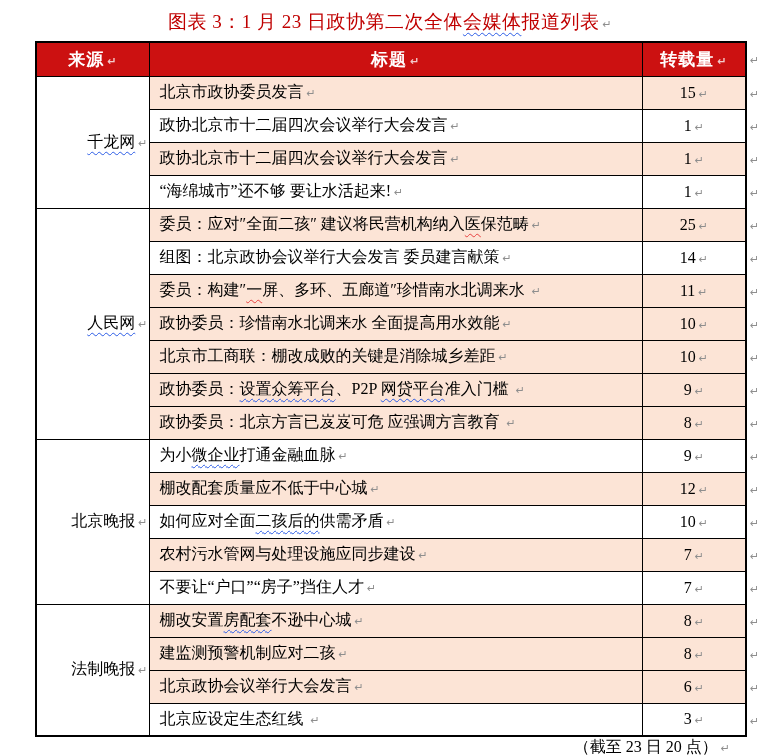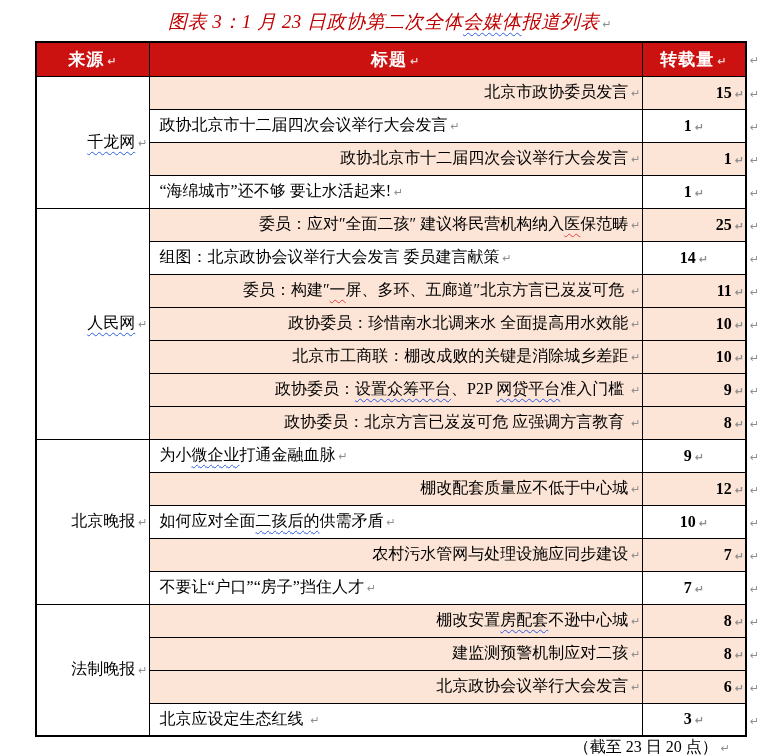--- a/index.html
+++ b/index.html
@@ -3,21 +3,20 @@
 <meta charset="utf-8">
 <style>
   html,body{margin:0;padding:0;}
   body{
     width:780px;height:755px;background:#ffffff;overflow:hidden;position:relative;
     font-family:"Liberation Serif","DejaVu Serif",serif;color:#000;
   }
   .caption{
     margin-top:9px;text-align:center;font-size:19px;letter-spacing:.5px;
     color:var(--title-color,#C00000);
-    font-style:italic;
   }
   .sq-blue{
     text-decoration:underline;text-decoration-style:wavy;
     text-decoration-color:var(--sq-blue,#2B5CE6);
     text-decoration-thickness:1px;text-underline-offset:4px;text-decoration-skip-ink:none;
   }
   .sq-red{
     text-decoration:underline;text-decoration-style:wavy;
     text-decoration-color:var(--sq-red,#E84040);
     text-decoration-thickness:1px;text-underline-offset:4px;text-decoration-skip-ink:none;
@@ -28,22 +27,22 @@
   }
   th,td{border:1px solid #000;overflow:hidden;vertical-align:middle;}
   thead tr{height:34px;}
   tbody tr{height:33px;}
   th{
     background:var(--header-bg,#CC1111);color:#fff;font-weight:bold;
     font-size:17px;text-align:center;letter-spacing:1px;
   }
   td.source-cell{text-align:right;font-size:16px;background:#fff;}
   td.title-cell{padding-left:10px;font-size:16px;text-align:left;}
-  td.count-cell{text-align:center;font-size:16px;font-weight:bold;}
-  td.shaded{background:var(--alt-bg,#FCE4D6);text-align:right;}
+  td.count-cell{text-align:center;font-size:16px;}
+  td.shaded{background:var(--alt-bg,#FCE4D6);}
   .cmark{
     font-family:"DejaVu Sans",sans-serif;color:var(--mark-color,#8E8E8E);
     font-size:11px;margin-left:3px;
   }
   .cmark-h{color:rgba(255,255,255,.78);}
   .row-marks{
     position:absolute;left:750px;top:44px;width:24px;
     font-family:"DejaVu Sans",sans-serif;color:var(--mark-color,#8E8E8E);font-size:11px;
   }
   .row-marks .rm{height:33px;line-height:33px;}
@@ -94,21 +93,21 @@
       <tr>
         <td class="source-cell" rowspan="7"><span class="sq-blue">人民网</span><span class="cmark">↵</span></td>
         <td class="title-cell shaded"><span>委员：应对″全面二孩″ 建议将民营机构纳入</span><span class="sq-red">医</span><span>保范畴</span><span class="cmark">↵</span></td>
         <td class="count-cell shaded"><span>25</span><span class="cmark">↵</span></td>
       </tr>
       <tr>
         <td class="title-cell"><span>组图：北京政协会议举行大会发言 委员建言献策</span><span class="cmark">↵</span></td>
         <td class="count-cell"><span>14</span><span class="cmark">↵</span></td>
       </tr>
       <tr>
-        <td class="title-cell shaded"><span>委员：构建″</span><span class="sq-red">一</span><span>屏、多环、五廊道″北京方言已岌岌可危 </span><span class="cmark">↵</span></td>
+        <td class="title-cell shaded"><span>委员：构建″</span><span class="sq-red">一</span><span>屏、多环、五廊道″珍惜南水北调来水 </span><span class="cmark">↵</span></td>
         <td class="count-cell shaded"><span>11</span><span class="cmark">↵</span></td>
       </tr>
       <tr>
         <td class="title-cell shaded"><span>政协委员：珍惜南水北调来水 全面提高用水效能</span><span class="cmark">↵</span></td>
         <td class="count-cell shaded"><span>10</span><span class="cmark">↵</span></td>
       </tr>
       <tr>
         <td class="title-cell shaded"><span>北京市工商联：棚改成败的关键是消除城乡差距</span><span class="cmark">↵</span></td>
         <td class="count-cell shaded"><span>10</span><span class="cmark">↵</span></td>
       </tr>

